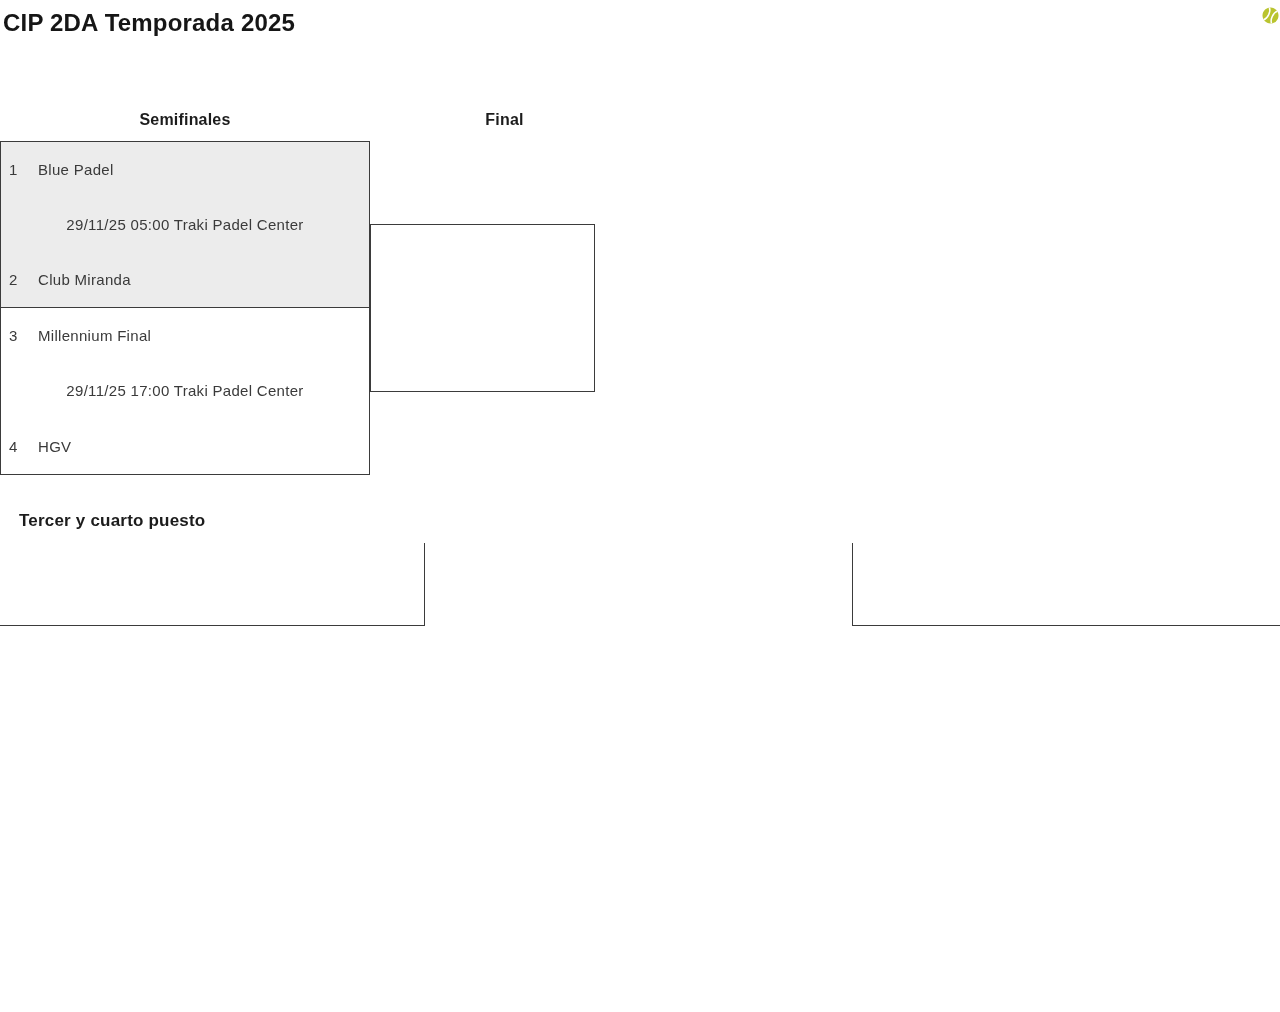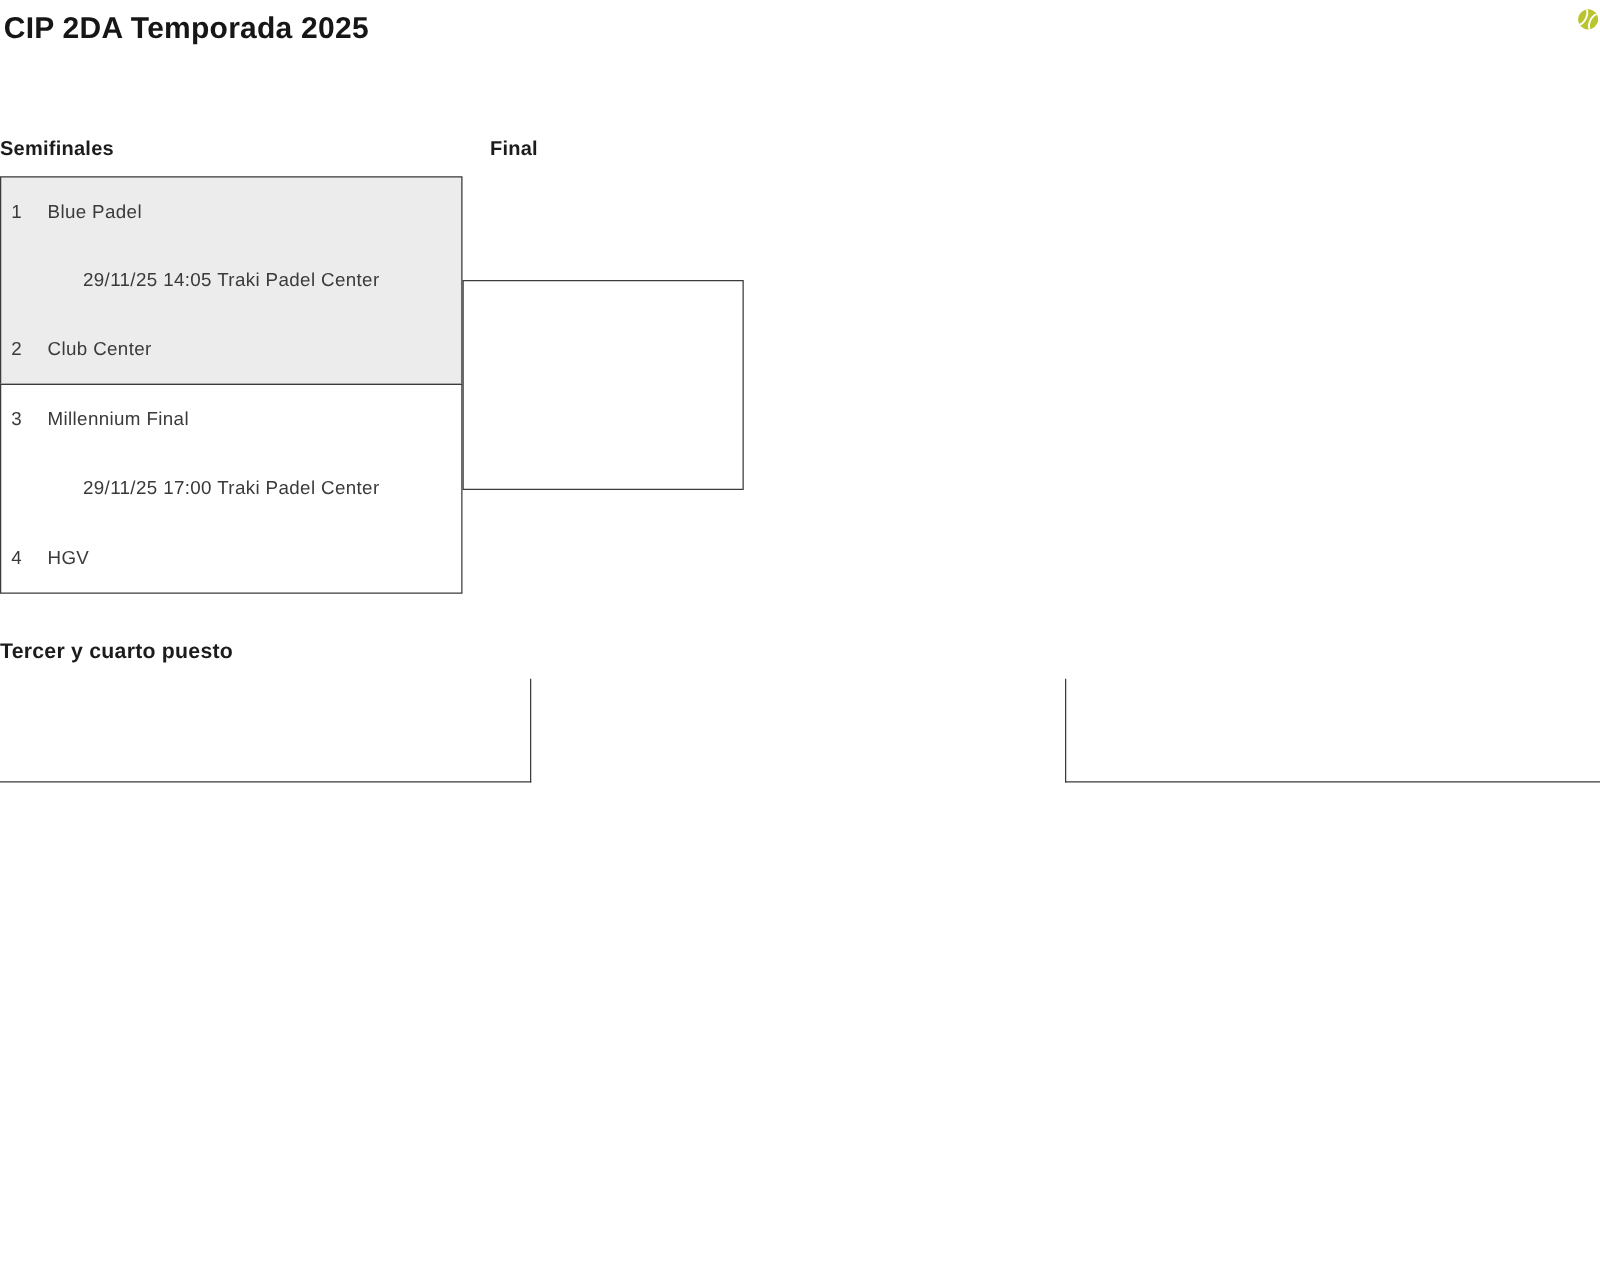--- a/index.html
+++ b/index.html
@@ -33,21 +33,21 @@
     left: 1262px;
     top: 7px;
     width: 17px;
     height: 17px;
   }
   .col-header {
     position: absolute;
     top: 110px;
     height: 20px;
     line-height: 20px;
-    text-align: left;
+    text-align: center;
     font-size: 16px;
     font-weight: 700;
     letter-spacing: 0.2px;
     color: #1c1c1c;
   }
   .col-header.sem { left: 0; width: 370px; }
   .col-header.fin { left: 392px; width: 225px; }
 
   .match {
     position: absolute;
@@ -88,20 +88,21 @@
   }
 
   .third-heading {
     position: absolute;
     left: 0;
     top: 511px;
     font-size: 17px;
     font-weight: 700;
     letter-spacing: 0.2px;
     color: #1c1c1c;
+    padding-left: 19px;
   }
   .third-box {
     position: absolute;
     top: 543px;
     height: 83px;
     box-sizing: border-box;
     background: transparent;
   }
   .third-box.left {
     left: -2px;
@@ -134,24 +135,24 @@
   </svg>
 
   <div class="col-header sem">Semifinales</div>
   <div class="col-header fin">Final</div>
 
   <div class="match match-1" style="background: rgb(236, 236, 236);">
     <div class="row team">
       <span class="seed">1</span>
       <span class="tname">Blue Padel</span>
     </div>
-    <div class="row time">29/11/25 14:05 Traki Padel Center</div>
+    <div class="row time">29/11/25 05:00 Traki Padel Center</div>
     <div class="row team">
       <span class="seed">2</span>
-      <span class="tname">Club Center</span>
+      <span class="tname">Club Miranda</span>
     </div>
   </div>
 
   <div class="match match-2">
     <div class="row team">
       <span class="seed">3</span>
       <span class="tname">Millennium Final</span>
     </div>
     <div class="row time">29/11/25 17:00 Traki Padel Center</div>
     <div class="row team">

